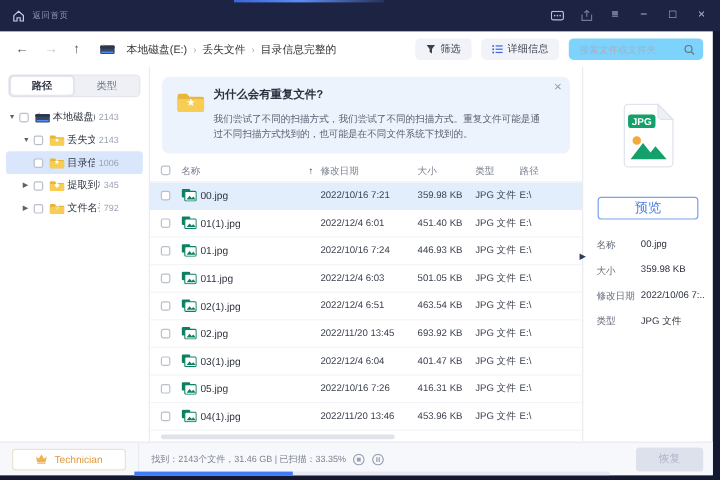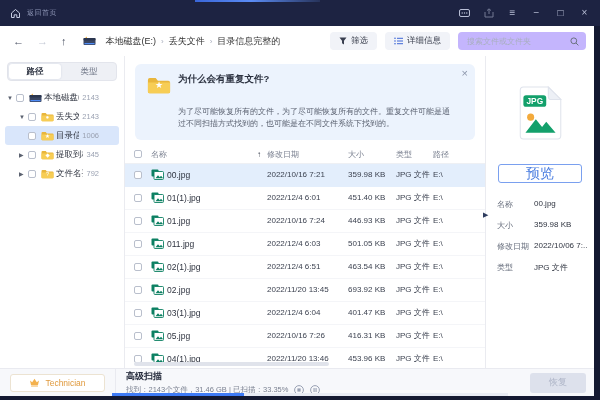--- a/index.html
+++ b/index.html
@@ -26,21 +26,21 @@
   .toolbar{height:30px;flex:none;display:flex;align-items:center;padding:0 8px 0 13px;}
   .nav{display:flex;gap:13px;font-size:11px;color:#4a5163;}
   .nav .fwd{color:#c3c8d4;}
   .crumb{display:flex;align-items:center;gap:5px;margin-left:16px;font-size:9px;color:#333;}
   .crumb-unit{display:flex;align-items:center;gap:5px;}
   .crumb-sep{color:#a9aebd;font-size:8px;}
   .tool-btn{display:flex;align-items:center;gap:4px;background:#f1f3f8;border-radius:4px;
             height:18px;padding:0 9px;font-size:8.5px;color:#3a3f4d;}
   .filter-btn{margin-left:auto;}
   .details-btn{margin-left:8px;}
-  .search{margin-left:8px;width:128px;height:18px;background:#c4b5fd;border-radius:4px;
+  .search{margin-left:8px;width:112px;height:18px;background:#7dd3fc;border-radius:4px;
           display:flex;align-items:center;padding:0 7px;}
   .search input{border:none;background:transparent;outline:none;flex:1;font-size:8px;color:#333;min-width:0;}
   .search input::placeholder{color:#a9afbf;}
 
   
   .content{flex:1;display:flex;min-height:0;}
 
   
   .sidebar{width:125px;flex:none;border-right:1px solid #eaebf0;display:flex;flex-direction:column;padding-top:6px;}
   .tabs{margin:0 7px 7px;background:#eef0f5;border:1px solid #e3e5ec;border-radius:4px;
@@ -59,21 +59,21 @@
   .trow.ic-folder .icon-folder{display:block;}
   .tbadge{position:absolute;left:0;top:1px;width:13px;text-align:center;font-size:5.5px;color:#fff;line-height:9px;}
   .tlabel{flex:1;font-size:8.5px;color:#2f3440;white-space:nowrap;overflow:hidden;}
   .tcount{flex:none;font-size:7.5px;color:#9ba2b2;margin-left:3px;margin-right:20px;}
 
   
   .main{flex:1;min-width:0;display:flex;flex-direction:column;position:relative;background:#fff;}
   .notice{margin:8px 10px 6px;background:#ecf3fd;border-radius:6px;padding:9px 18px 9px 43px;position:relative;}
   .notice-icon{position:absolute;left:12px;top:12px;}
   .notice-badge{position:absolute;left:12px;top:12px;width:24px;text-align:center;font-size:9px;color:#fff;line-height:19px;}
-  .notice-title{font-size:9.5px;font-weight:bold;color:#2c3240;margin-bottom:20px;}
+  .notice-title{font-size:9.5px;font-weight:bold;color:#2c3240;margin-bottom:8px;}
   .notice-body{font-size:8px;color:#5a6170;line-height:1.55;}
   .notice-close{position:absolute;top:3px;right:7px;color:#8d96ab;font-size:11px;cursor:default;}
 
   .thead{display:flex;align-items:center;height:18px;flex:none;font-size:8px;color:#7a8090;
          border-bottom:1px solid #eef0f4;padding-left:9px;}
   .c-check{width:17px;flex:none;display:flex;align-items:center;}
   .c-icon{width:16px;flex:none;display:flex;align-items:center;}
   .c-name{width:90px;flex:none;overflow:hidden;white-space:nowrap;}
   .h-name{width:106px;flex:none;}
   .c-sort{width:10px;flex:none;color:#3c4250;}
@@ -86,21 +86,21 @@
         border-bottom:1px solid #f4f5f8;}
   .frow.selected{background:#e3eefc;border-bottom-color:#e3eefc;}
   .fname{font-size:8.5px;color:#2f3440;}
   .hscroll{position:absolute;bottom:2px;left:9px;width:195px;height:4px;background:#e0e3eb;border-radius:2px;}
 
   
   .preview{width:109px;flex:none;border-left:1px solid #eaebf0;position:relative;
            display:flex;flex-direction:column;align-items:center;padding-top:30px;}
   .collapse-handle{position:absolute;left:-3px;top:155px;font-size:7px;color:#2e3c5e;line-height:1;}
   .preview-btn{margin-top:24px;width:84px;height:19px;border:1px solid #7aa0ef;border-radius:3px;
-               background:#fff;color:#4a7de0;font-size:14px;display:flex;align-items:center;justify-content:center;}
+               background:#fff;color:#4a7de0;font-size:11px;display:flex;align-items:center;justify-content:center;}
   .fields{width:100%;padding:16px 6px 0 11px;}
   .field{display:flex;margin-bottom:10px;font-size:8px;}
   .flabel{width:37px;flex:none;color:#666d7c;}
   .fvalue{flex:1;color:#2f3440;white-space:nowrap;overflow:hidden;}
 
   
   .footer{height:28px;flex:none;border-top:1px solid #e9eaf0;background:#f7f8fb;
           display:flex;align-items:center;position:relative;}
   .lic-zone{width:116px;height:100%;flex:none;border-right:1px solid #e9eaf0;
             display:flex;align-items:center;justify-content:center;}
@@ -287,21 +287,21 @@
 
     <div class="main">
 
       <div class="notice">
         <svg class="notice-icon" width="24" height="19" viewBox="0 0 13 10">
           <path d="M0.5 2 a1 1 0 0 1 1-1 h3.2 l1.2 1.4 h5.6 a1 1 0 0 1 1 1 v4.8 a1 1 0 0 1 -1 1 h-10 a1 1 0 0 1 -1-1 Z" fill="#e9b63c"></path>
           <path d="M0.5 3.4 h12 v4.8 a1 1 0 0 1 -1 1 h-10 a1 1 0 0 1 -1-1 Z" fill="#f7cd55"></path>
         </svg>
         <span class="notice-badge">★</span>
         <div class="notice-title">为什么会有重复文件?</div>
-        <div class="notice-body">为了尽可能恢复所有的文件，为了尽可能恢复所有的文件。重复文件可能是通过不同扫描方式找到的，也可能是在不同文件系统下找到的。</div>
+        <div class="notice-body">我们尝试了不同的扫描方式，我们尝试了不同的扫描方式。重复文件可能是通过不同扫描方式找到的，也可能是在不同文件系统下找到的。</div>
         <span class="notice-close">×</span>
       </div>
 
       <div class="thead">
         <span class="c-check">
             <span class="cb"></span>
           </span>
         <span class="h-name">名称</span>
         <span class="c-sort">↑</span>
         <span class="c-date">修改日期</span>
@@ -513,21 +513,20 @@
     <div class="lic-zone">
       <div class="tech-btn">
         <svg width="11" height="9" viewBox="0 0 11 9">
           <path d="M1 2.5 L3.2 4.2 L5.5 0.8 L7.8 4.2 L10 2.5 L9 7 H2 Z" fill="#f3b14d"></path>
           <rect x="2" y="7.4" width="7" height="1.1" rx="0.5" fill="#f3b14d"></rect>
         </svg>
         <span>Technician</span>
       </div>
     </div>
     <div class="scan-zone">
-      <div class="scan-title">高级扫描</div>
       <div class="scan-status">
         <span>找到：2143个文件，31.46 GB | 已扫描：33.35%</span>
         <span class="ctrl-ic">
           <svg width="10" height="10" viewBox="0 0 10 10">
               <circle cx="5" cy="5" r="4.4" fill="none" stroke="#99a1b3"></circle>
               <rect x="3.4" y="3.4" width="3.2" height="3.2" fill="#99a1b3"></rect>
             </svg>
         </span>
         <span class="ctrl-ic">
           <svg width="10" height="10" viewBox="0 0 10 10">

